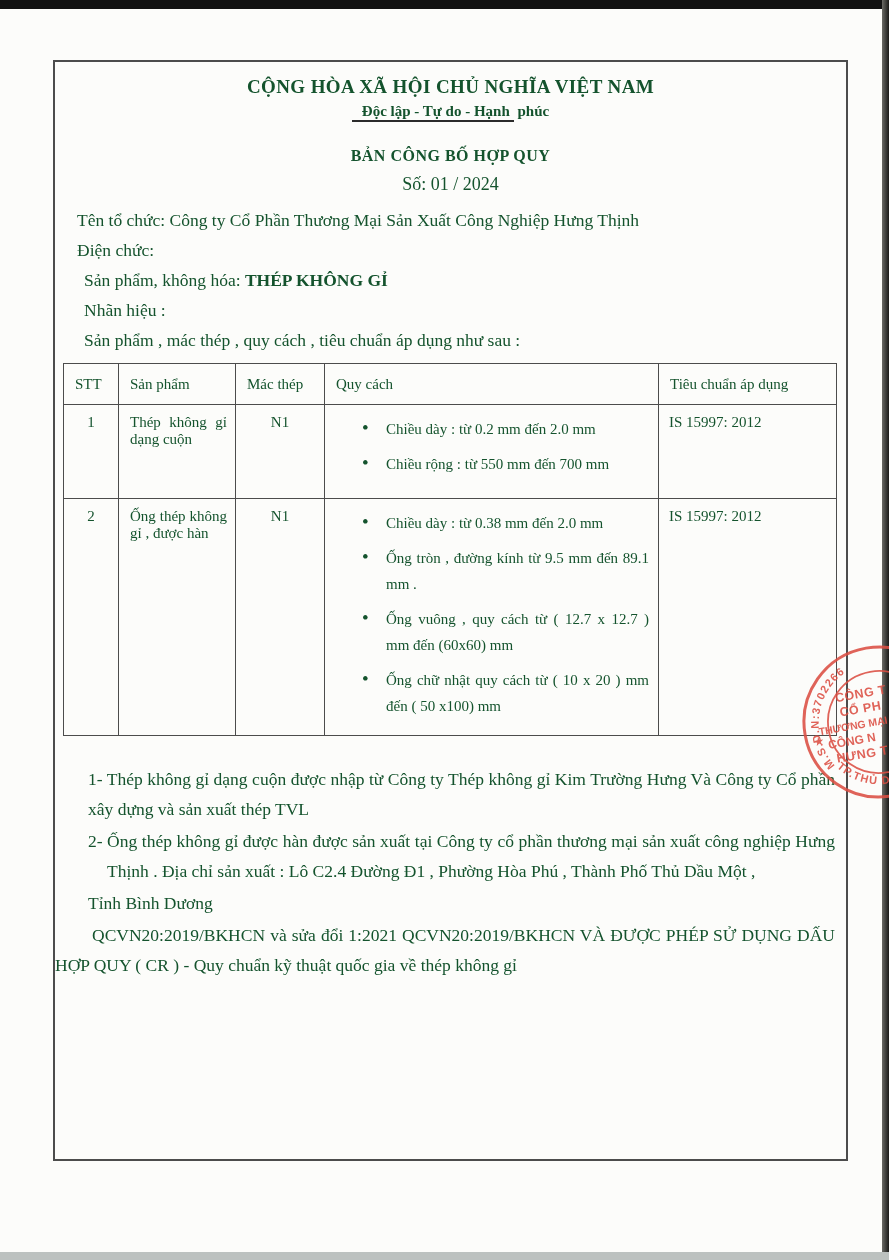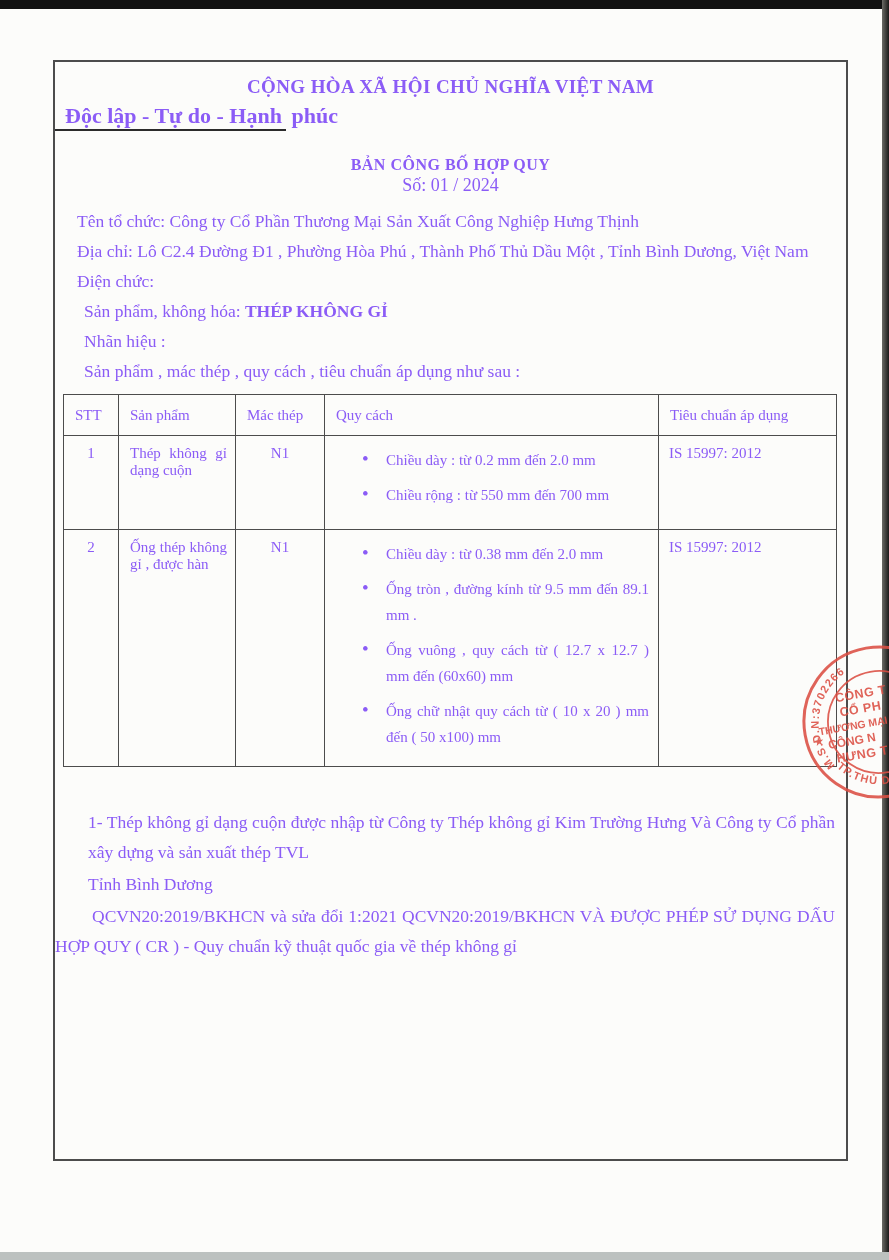--- a/index.html
+++ b/index.html
@@ -1,36 +1,36 @@
 <!DOCTYPE html>
 <html><head>
 <meta charset="utf-8">
 <style>
   html,body { margin:0; padding:0; background:#888; }
   .page {
     position:relative; width:889px; height:1260px;
     background:#fcfcfa; overflow:hidden;
     font-family:"Liberation Serif","DejaVu Serif",serif;
-    color:#8b5cf6;
+    color:#14532d;
   }
   
   .edge-top    { position:absolute; top:0; left:0; width:889px; height:9px; background:#121212; }
   .edge-right  { position:absolute; top:0; right:0; width:7px; height:1260px; background:linear-gradient(to right,#6b6b66,#1a1a18); }
   .edge-bottom { position:absolute; bottom:0; left:0; width:889px; height:8px; background:#bcc1bf; }
 
   .frame {
     position:absolute; left:53px; top:60px; width:795px; height:1101px;
     border:2px solid #4c4c4c; box-sizing:border-box;
   }
 
   .nat-title  { margin:14px 0 0 0; text-align:center; font-weight:bold; font-size:19px; letter-spacing:.4px; }
-  .motto      { margin:5px 0 0 0; font-weight:bold; font-size:22px; }
+  .motto      { margin:5px 0 0 0; text-align:center; font-weight:bold; font-size:15px; }
   .motto .ul  { border-bottom:2px solid #2b2b2b; padding:0 4px 1px 10px; }
   .doc-title  { margin:27px 0 0 0; text-align:center; font-weight:bold; font-size:16px; letter-spacing:.5px; }
-  .doc-number { margin:1px 0 0 0; text-align:center; font-size:18px; }
+  .doc-number { margin:9px 0 0 0; text-align:center; font-size:18px; }
 
   .info { margin-top:10px; font-size:17.5px; line-height:30px; }
   .info p { margin:0; padding:0 16px 0 22px; }
   .info p.indent2 { padding-left:29px; }
   .bold { font-weight:bold; }
 
   table.spec {
     margin:8px 0 0 8px; border-collapse:collapse; table-layout:fixed;
     width:773px; font-size:15px;
   }
@@ -39,21 +39,21 @@
   th.c-stt, td.c-stt { text-align:center; }
   td { padding-top:9px; }
   td.c-sp { padding:9px 8px 0 11px; text-align:justify; }
   td.c-mt { text-align:center; }
   td.c-tc { padding:9px 6px 0 10px; }
   tr.r1 { height:94px; } tr.r2 { height:232px; }
   ul.specs { list-style:none; margin:2px 0 0 0; padding:0 8px 6px 0; }
   ul.specs li { position:relative; padding-left:60px; margin-bottom:9px; line-height:26px; text-align:justify; }
   ul.specs li::before { content:"•"; position:absolute; left:36px; top:-1px; font-size:19px; }
 
-  .notes { margin-top:40px; font-size:17.5px; line-height:30px; }
+  .notes { margin-top:28px; font-size:17.5px; line-height:30px; }
   .notes p { margin:0 11px 2px 0; text-align:justify; }
   .note-1 { padding-left:33px; }
   .note-2 { padding-left:52px; text-indent:-19px; }
   .plain  { padding-left:33px; text-align:right; }
   .conformity-body { text-indent:37px; margin-top:2px; }
 
   .stamp {
     position:absolute; left:794px; top:637px; width:170px; height:170px;
     opacity:.88; pointer-events:none;
   }
@@ -70,21 +70,20 @@
   <div class="frame">
 
     <p class="nat-title">CỘNG HÒA XÃ HỘI CHỦ NGHĨA VIỆT NAM</p>
     <p class="motto"><span class="ul">Độc lập - Tự do - Hạnh</span><span> phúc</span></p>
 
     <p class="doc-title">BẢN CÔNG BỐ HỢP QUY</p>
     <p class="doc-number">Số: 01 / 2024</p>
 
     <div class="info">
       <p>Tên tổ chức: Công ty Cổ Phần Thương Mại Sản Xuất Công Nghiệp Hưng Thịnh</p>
-      <p>Địa chỉ: Lô C2.4 Đường Đ1 , Phường Hòa Phú , Thành Phố Thủ Dầu Một , Tỉnh Bình Dương, Việt Nam</p>
       <p>Điện chức:</p>
       <p class="indent2"><span>Sản phẩm, không hóa: </span><span class="bold">THÉP KHÔNG GỈ</span></p>
       <p class="indent2">Nhãn hiệu :</p>
       <p class="indent2">Sản phẩm , mác thép , quy cách , tiêu chuẩn áp dụng như sau :</p>
     </div>
 
     <table class="spec">
       <colgroup>
         <col style="width:55px">
           <col style="width:117px">
@@ -124,20 +123,21 @@
             <li>Ống chữ nhật quy cách từ ( 10 x 20 ) mm đến ( 50 x100) mm</li>
           </ul>
         </td>
         <td class="c-tc">IS 15997: 2012</td>
       </tr>
     </tbody>
       </table>
 
     <div class="notes">
       <p class="note-1">1-  Thép không gỉ dạng cuộn được nhập từ Công ty Thép không gỉ Kim Trường Hưng Và Công ty Cổ phần xây dựng và sản xuất thép TVL</p>
+      <p class="note-2">2-  Ống thép không gỉ được hàn được sản xuất tại Công ty cổ phần thương mại sản xuất công nghiệp Hưng Thịnh . Địa chỉ sản xuất : Lô C2.4 Đường Đ1 , Phường Hòa Phú , Thành Phố Thủ Dầu Một ,</p>
       <p class="plain">Tỉnh Bình Dương</p>
       <p class="conformity-body">QCVN20:2019/BKHCN và sửa đổi 1:2021 QCVN20:2019/BKHCN VÀ ĐƯỢC PHÉP SỬ DỤNG DẤU HỢP QUY ( CR ) -  Quy chuẩn kỹ thuật quốc gia về thép không gỉ</p>
     </div>
 
   </div>
 
   <svg class="stamp" viewBox="0 0 170 170">
     <g transform="rotate(-10 85 85)" fill="#dc4f43" stroke="none">
       <circle cx="85" cy="85" r="75" fill="none" stroke="#dc4f43" stroke-width="3"></circle>
       <circle cx="85" cy="85" r="51" fill="none" stroke="#dc4f43" stroke-width="1.8"></circle>

